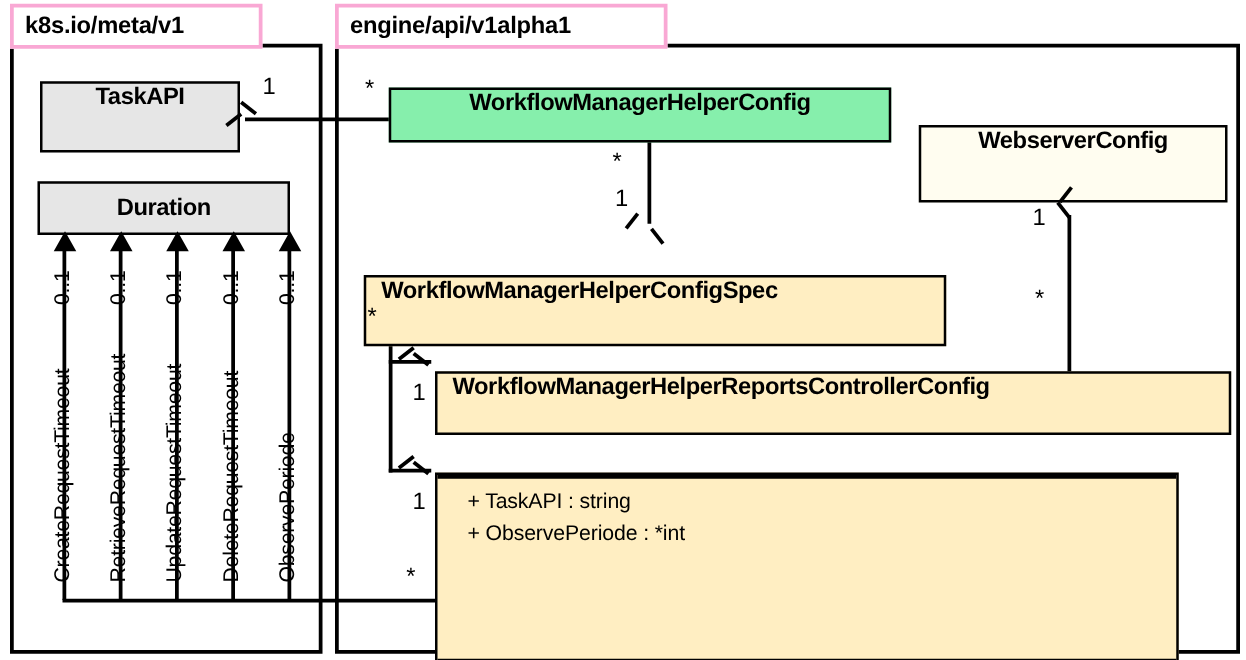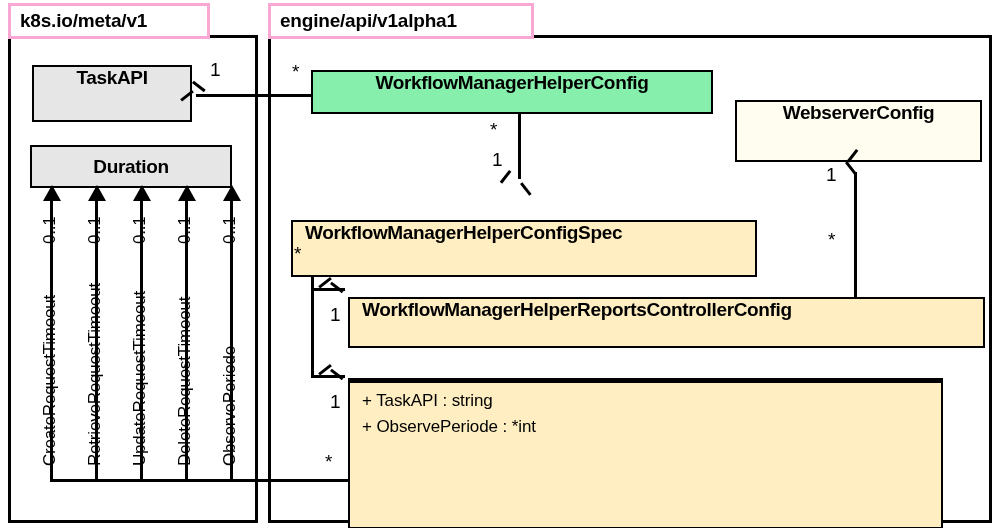--- a/index.html
+++ b/index.html
@@ -13,21 +13,21 @@
            display:flex;align-items:center;padding:0 9px;font-weight:bold;font-size:19px;
            letter-spacing:-0.2px;white-space:nowrap;z-index:6;}
 
   
   .cls{position:absolute;border:2.5px solid #000;box-sizing:border-box;z-index:4;
        display:flex;flex-direction:column;}
   .cls .title{flex:0 0 auto;display:flex;align-items:center;justify-content:center;
               font-weight:bold;font-size:19px;letter-spacing:-0.35px;white-space:nowrap;}
   .cls.left-title .title{justify-content:flex-start;padding-left:12px;}
   .cls .sep{height:2.5px;background:#000;flex:0 0 auto;}
-  .cls .attrs{flex:1 1 auto;padding:5px 0 0 12px;}
+  .cls .attrs{flex:1 1 auto;padding:5px 0 0 24px;}
   .cls .attr{font-size:17px;line-height:1.55;white-space:nowrap;letter-spacing:-0.1px;}
   .cls .footer{flex:0 0 auto;}
 
   .grey{background:#e6e6e6;}
   .blue{background:#86efac;}
   .yellow{background:#ffeec2;margin-top:34px;}
   .cream{background:#fffdf0;}
 
   
   .ln{position:absolute;background:#000;z-index:3;}

